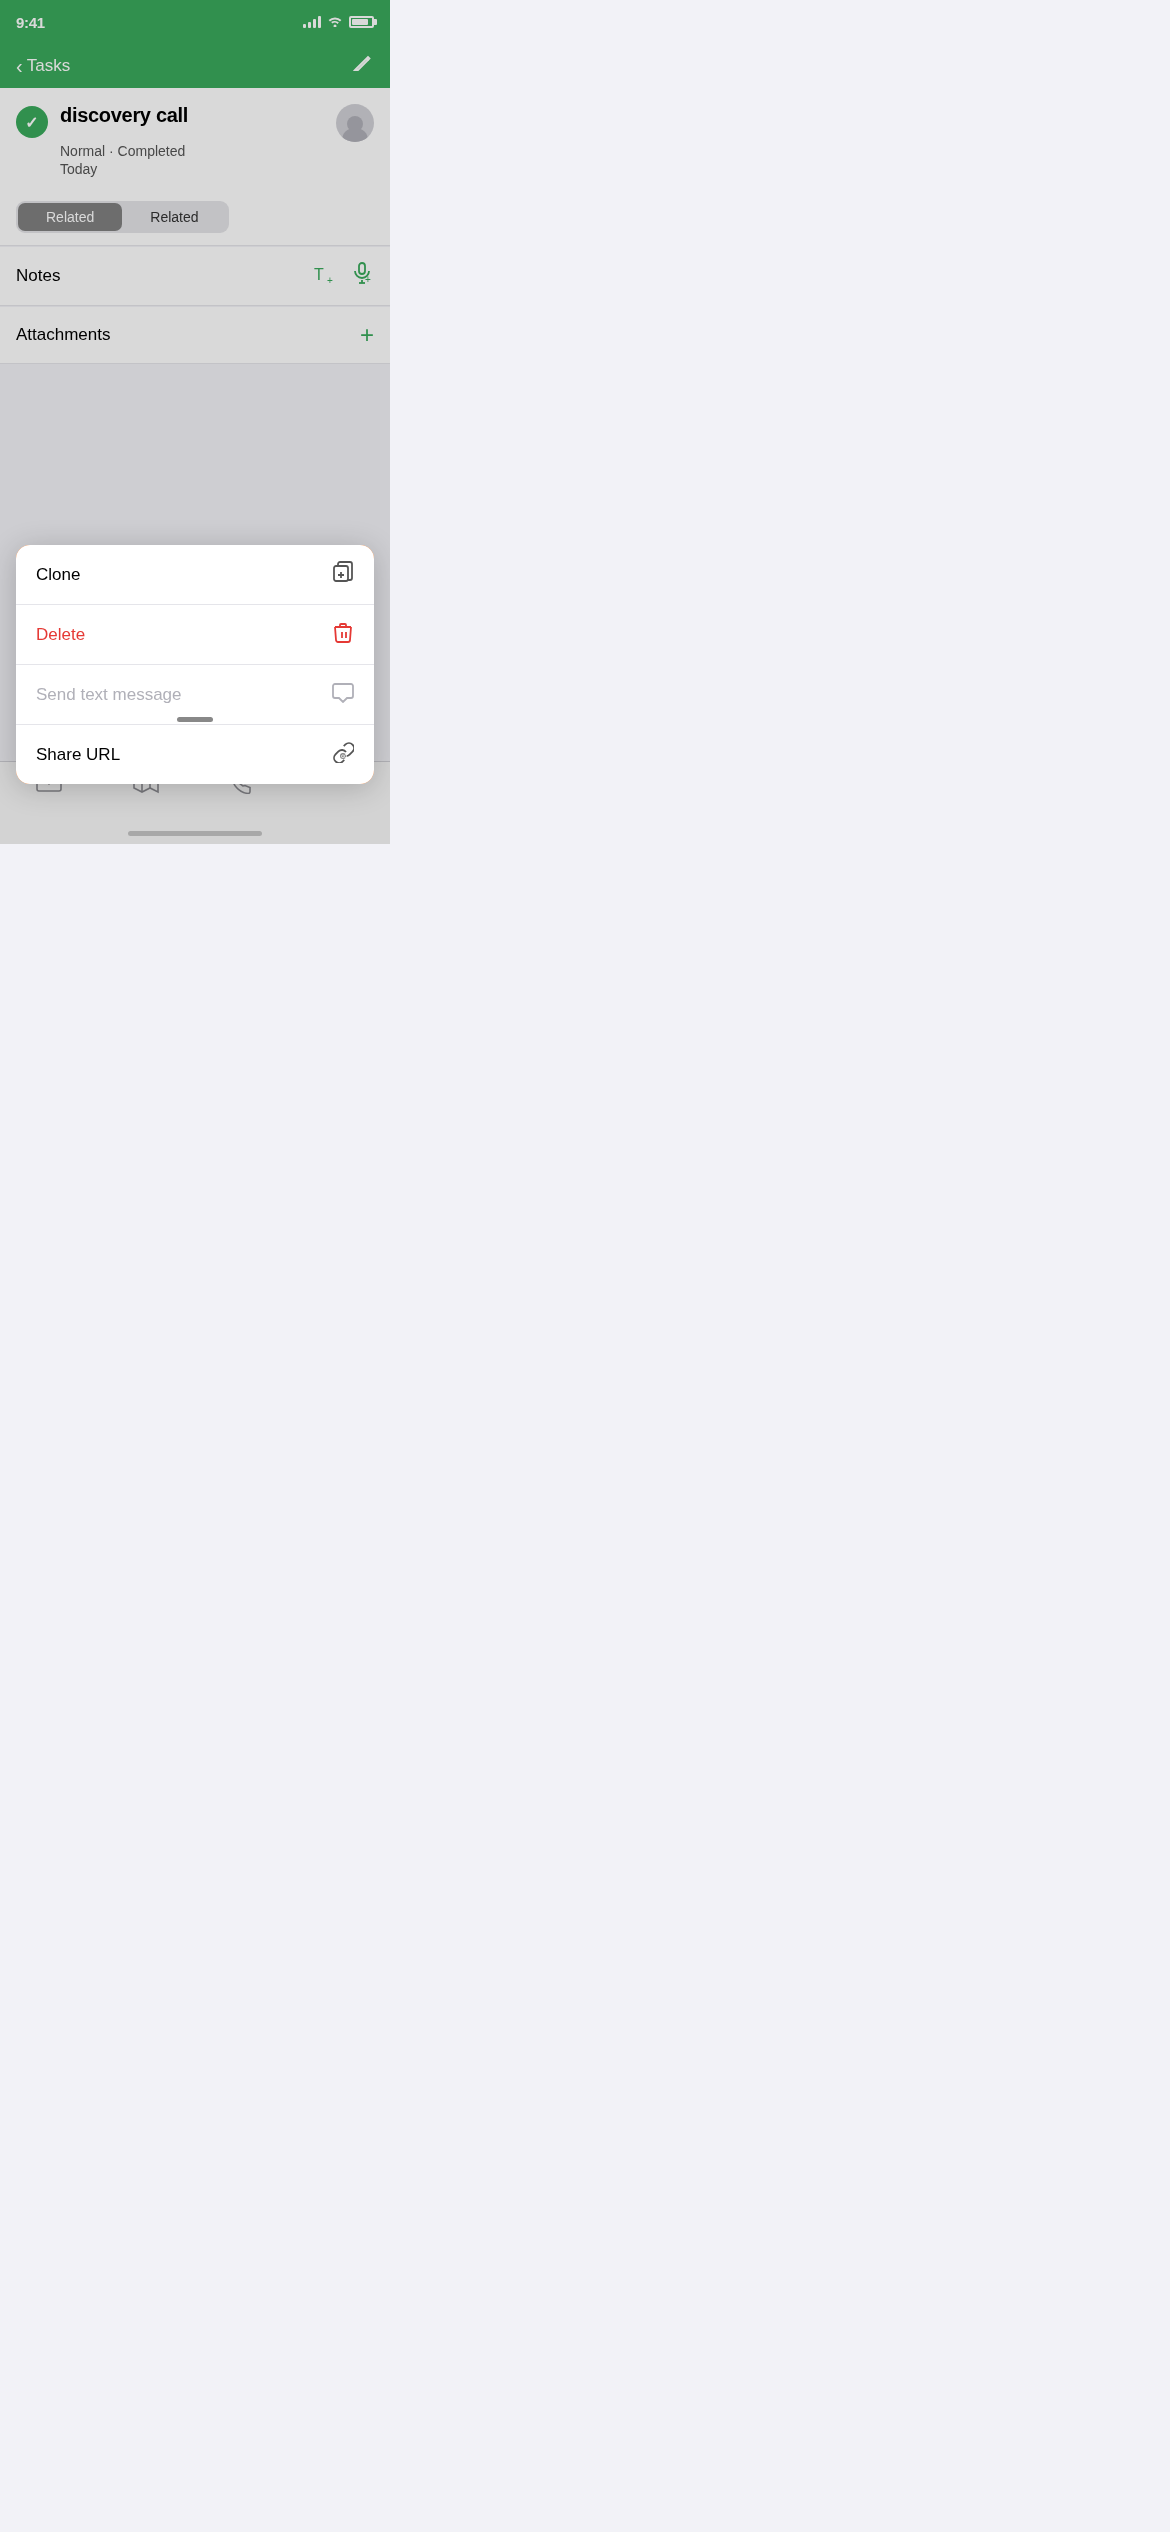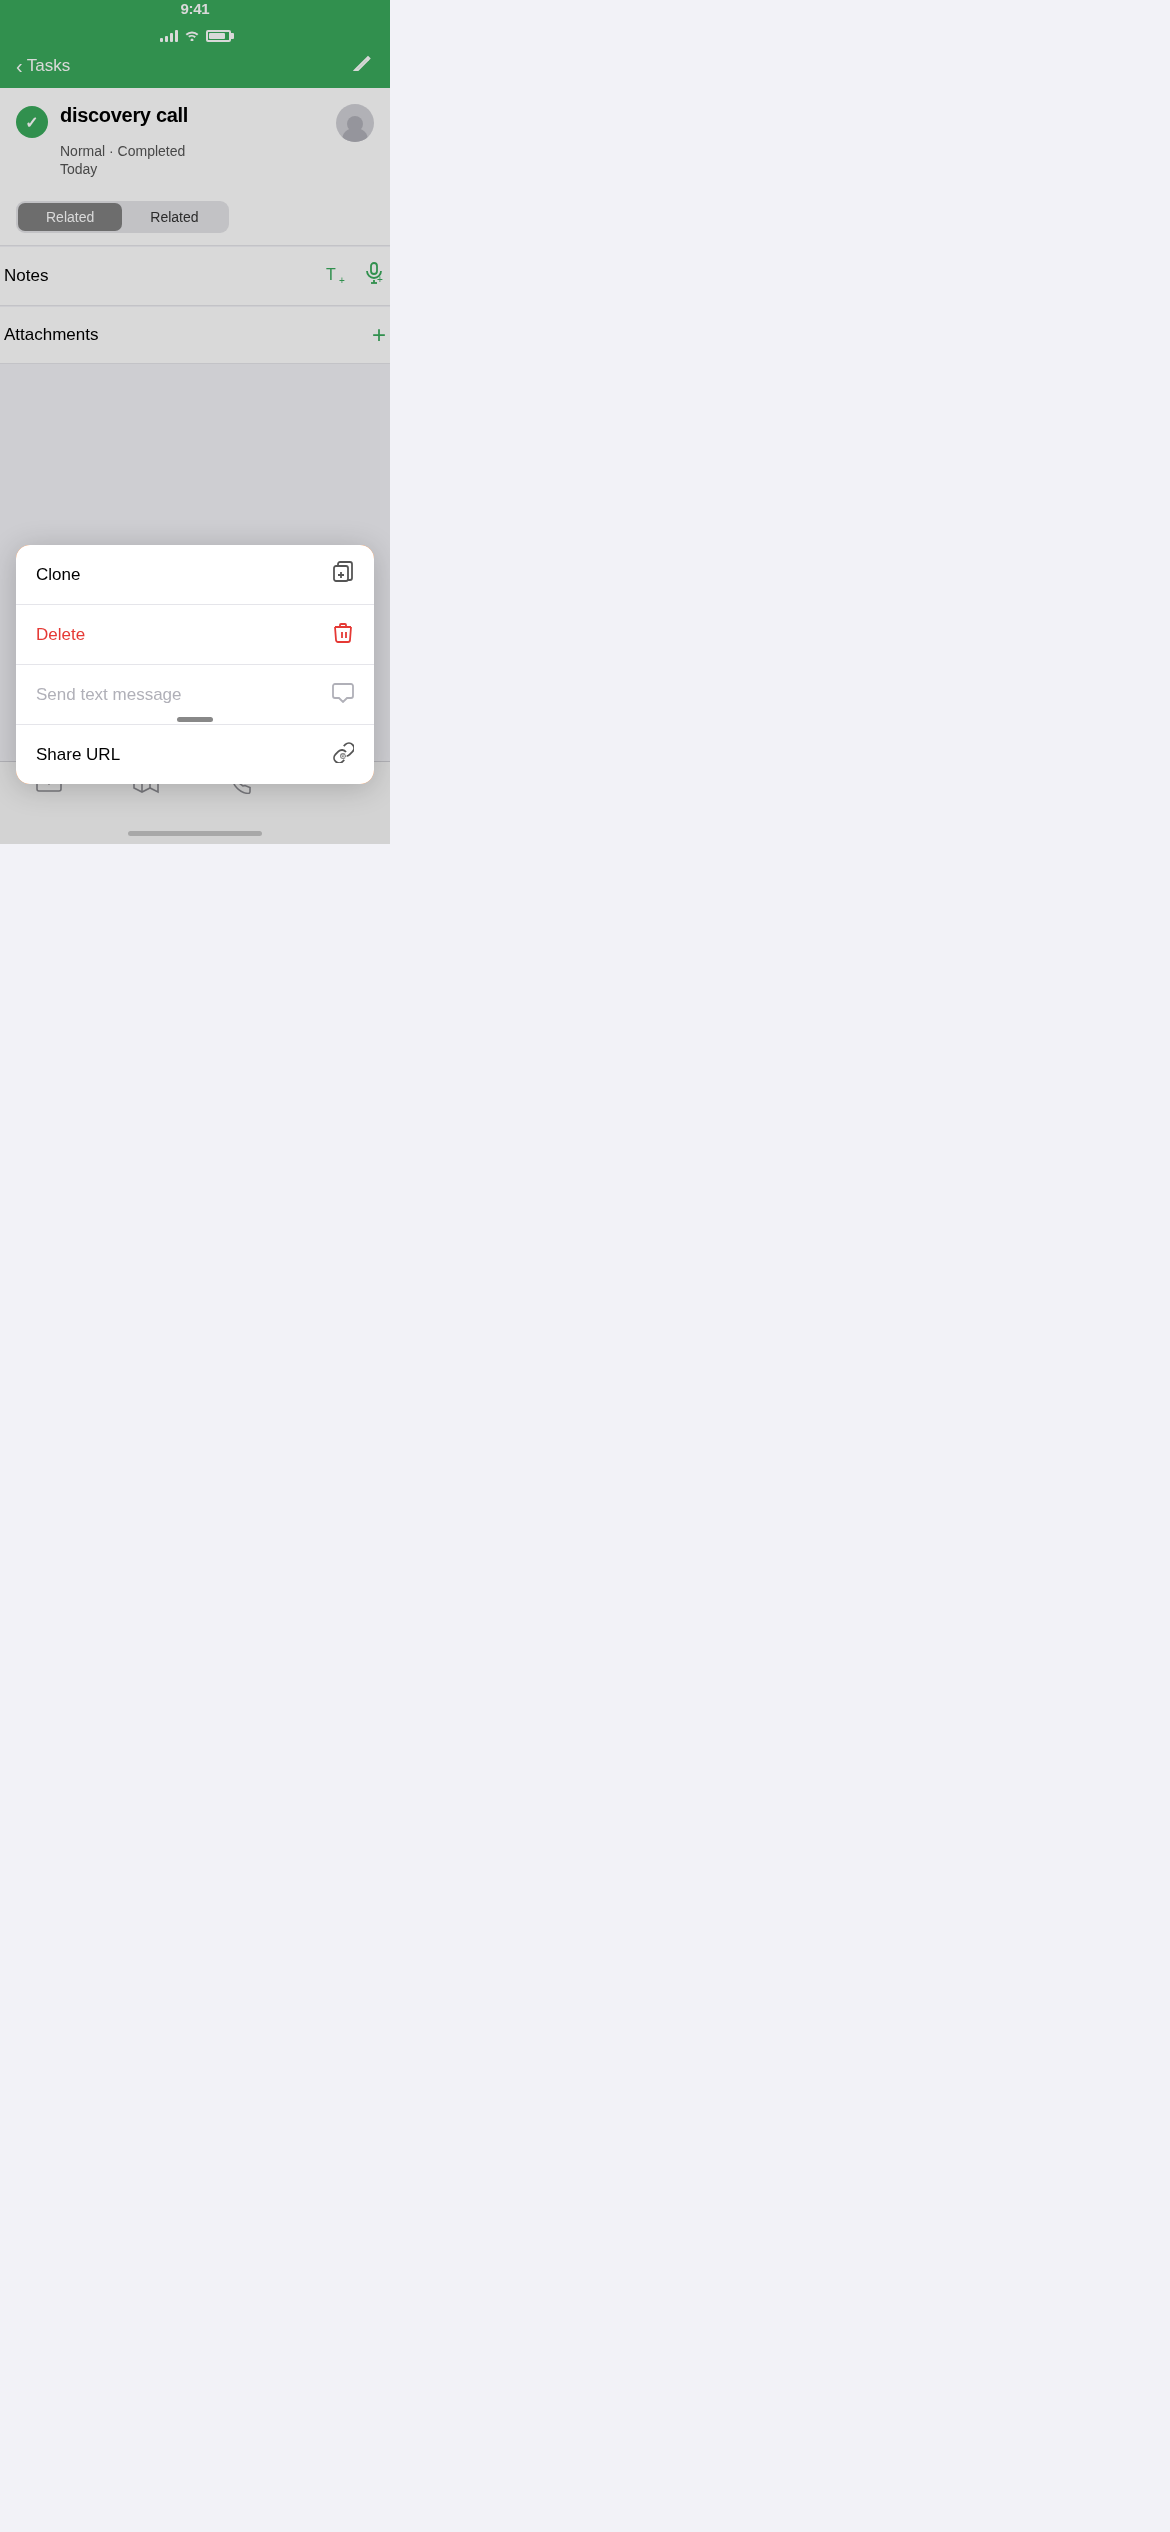--- a/index.html
+++ b/index.html
@@ -15,21 +15,20 @@
     }
 
     
     .status-bar {
       background: #3aaa5c;
       height: 44px;
       display: flex;
       align-items: center;
       justify-content: space-between;
       padding: 0 16px;
-      flex-direction: column;
     }
 
     .status-time {
       color: white;
       font-size: 15px;
       font-weight: 600;
       letter-spacing: -0.3px;
     }
 
     .status-icons {
@@ -232,21 +231,21 @@
     .content-area {
       background: #f2f2f7;
       flex: 1;
     }
 
     .section-row {
       background: white;
       display: flex;
       align-items: center;
       justify-content: space-between;
-      padding: 14px 4px;
+      padding: 14px 16px;
       border-bottom: 1px solid #e5e5ea;
       gap: 38px;
     }
 
     .section-label {
       font-size: 17px;
       font-weight: 400;
       color: #000;
     }
 

